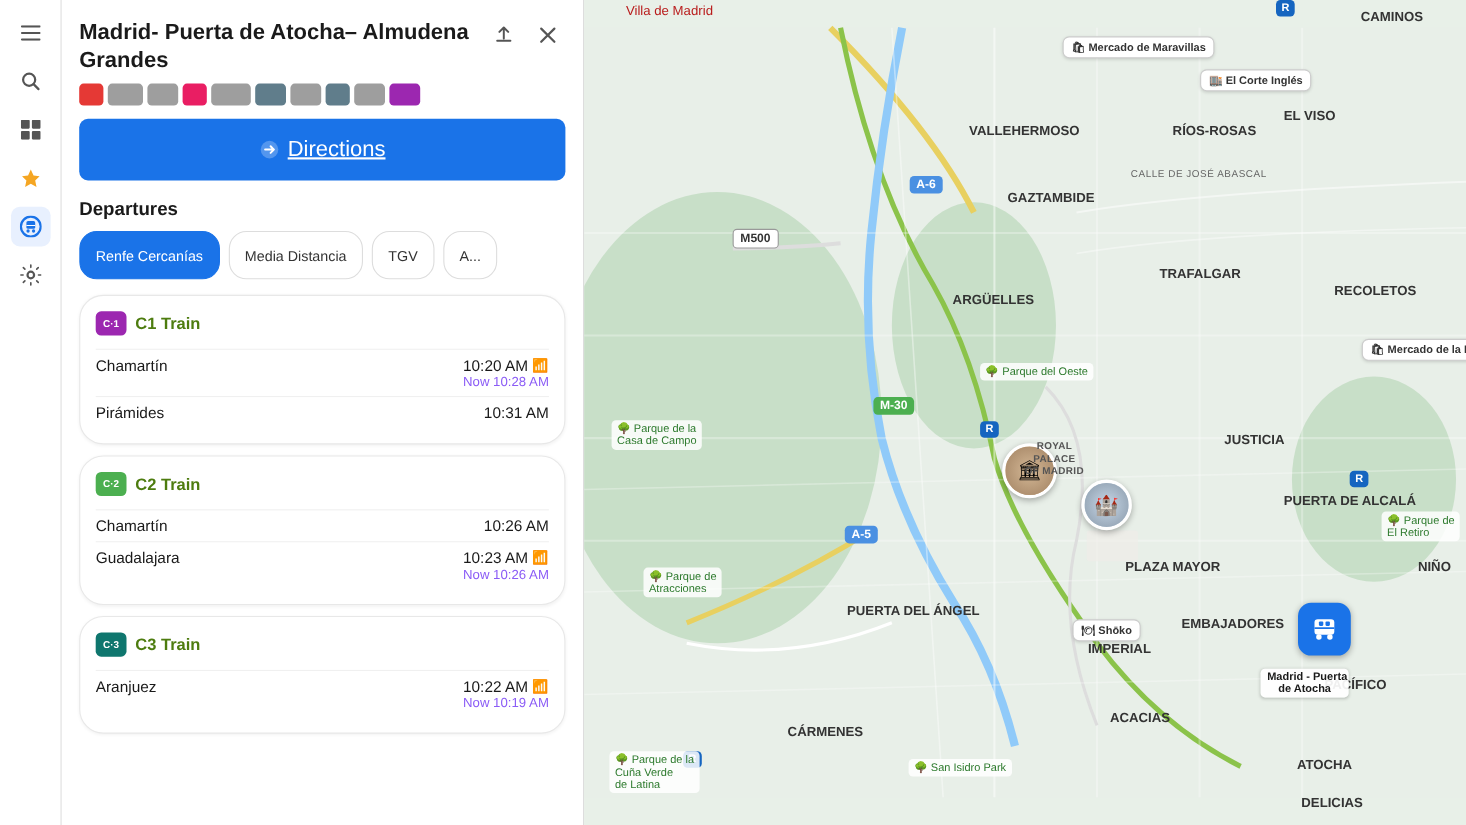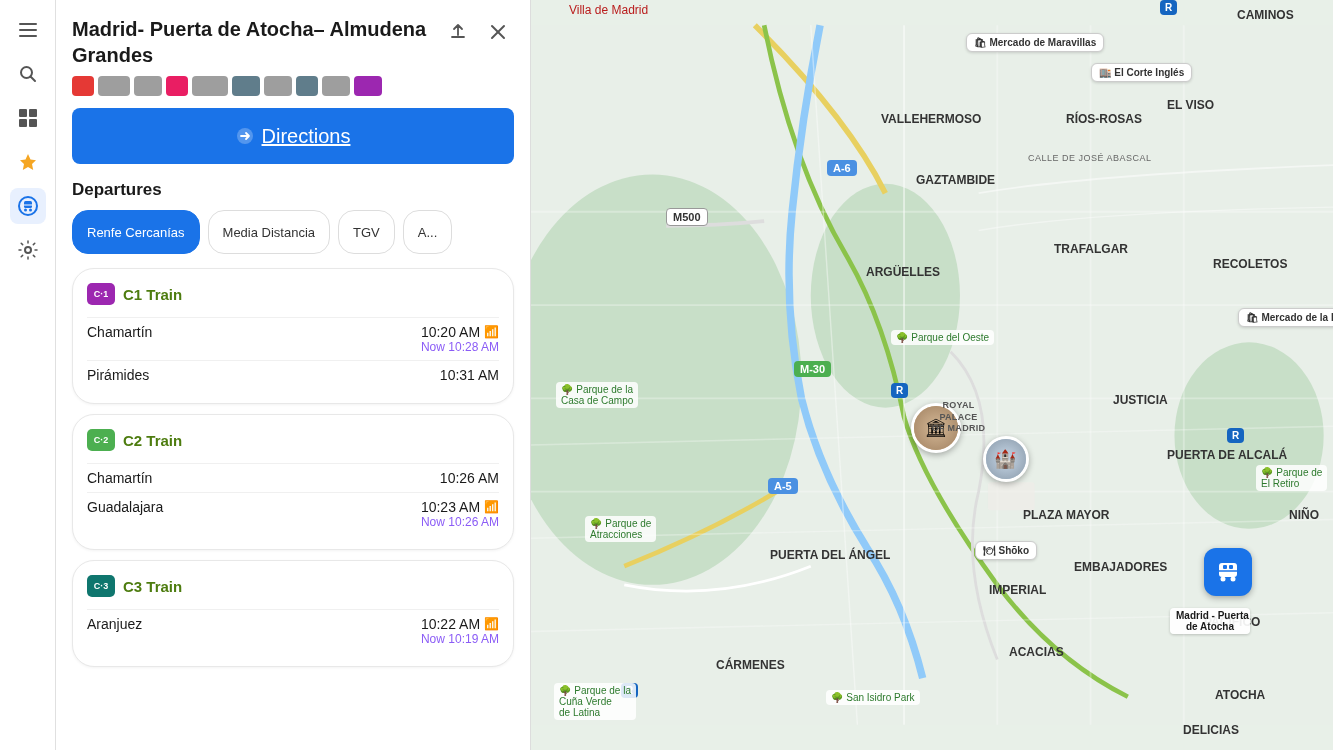--- a/index.html
+++ b/index.html
@@ -496,21 +496,21 @@
   <div class="map-label district" style="left:535px; top:112px;">RÍOS-ROSAS</div>
   <div class="map-label district" style="left:385px; top:173px;">GAZTAMBIDE</div>
   <div class="map-label district" style="left:335px; top:265px;">ARGÜELLES</div>
   <div class="map-label district" style="left:523px; top:242px;">TRAFALGAR</div>
   <div class="map-label district" style="left:582px; top:393px;">JUSTICIA</div>
   <div class="map-label district" style="left:682px; top:257px;">RECOLETOS</div>
   <div class="map-label district" style="left:458px; top:583px;">IMPERIAL</div>
   <div class="map-label district" style="left:543px; top:560px;">EMBAJADORES</div>
   <div class="map-label district" style="left:478px; top:645px;">ACACIAS</div>
   <div class="map-label district" style="left:673px; top:615px;">PACÍFICO</div>
-  <div class="map-label district" style="left:684px; top:688px;">ATOCHA</div>
+  <div class="map-label district" style="left:648px; top:688px;">ATOCHA</div>
   <div class="map-label district" style="left:652px; top:723px;">DELICIAS</div>
   <div class="map-label district" style="left:706px; top:8px;">CAMINOS</div>
   <div class="map-label district" style="left:185px; top:658px;">CÁRMENES</div>
   <div class="map-label district" style="left:197px; top:548px;margin-left:42px;">PUERTA DEL ÁNGEL</div>
   <div class="map-label district" style="left:492px; top:508px;">PLAZA MAYOR</div>
   <div class="map-label district" style="left:758px; top:508px;">NIÑO</div>
   <div class="map-label district" style="left:636px; top:448px;">PUERTA DE ALCALÁ</div>
   <div class="map-label district" style="left:636px; top:98px;">EL VISO</div>
 
   
@@ -536,21 +536,21 @@
   <div class="poi-label" style="left:25px; top:382px;">🌳 Parque de la<br>Casa de Campo</div>
   <div class="poi-label" style="left:54px; top:516px;">🌳 Parque de<br>Atracciones</div>
   <div class="poi-label" style="left:23px; top:683px;">🌳 Parque de la<br>Cuña Verde<br>de Latina</div>
   <div class="poi-label" style="left:295px; top:690px;">🌳 San Isidro Park</div>
   <div class="poi-label" style="left:725px; top:465px;">🌳 Parque de<br>El Retiro</div>
 
   
   <div class="shop-marker" style="left:435px; top:18px;">🛍 Mercado de Maravillas</div>
   <div class="shop-marker" style="left:560px; top:48px;">🏬 El Corte Inglés</div>
   <div class="shop-marker" style="left:707px; top:293px;">🛍 Mercado de la Paz</div>
-  <div class="shop-marker" style="left:444px; top:526px;">🍽 Shōko</div>
+  <div class="shop-marker" style="left:444px; top:548px;">🍽 Shōko</div>
 
   
   
   <div class="map-marker" style="left:405px; top:428px;">
     <div class="marker-circle" style="width:50px;height:50px;background:#c8a882;border:3px solid white;">
       <div class="marker-photo-placeholder" style="background: radial-gradient(circle, #d4b896, #a08060); width:100%;height:100%; display:flex;align-items:center;justify-content:center;">
         🏛
       </div>
     </div>
   </div>
@@ -561,21 +561,21 @@
       <div class="marker-photo-placeholder" style="background: radial-gradient(circle, #c8d8e8, #8898a8);width:100%;height:100%;display:flex;align-items:center;justify-content:center;">
         🏰
       </div>
     </div>
   </div>
 
   
   <div class="royal-palace-label" style="left:395px; top:400px; width:65px;">ROYAL PALACE<br>OF MADRID</div>
 
   
-  <div class="map-marker" style="left:679px; top:572px;padding-left:36px;">
+  <div class="map-marker" style="left:655px; top:572px;padding-left:36px;">
     <div class="marker-train">
       <svg width="26" height="26" viewBox="0 0 26 26" fill="none">
         <rect x="4" y="4" width="18" height="14" rx="3" fill="white"></rect>
         <circle cx="8" cy="20" r="2.5" fill="white"></circle>
         <circle cx="18" cy="20" r="2.5" fill="white"></circle>
         <line x1="4" y1="12" x2="22" y2="12" stroke="#1a73e8" stroke-width="1.5"></line>
         <rect x="8" y="6" width="4" height="4" rx="1" fill="#1a73e8"></rect>
         <rect x="14" y="6" width="4" height="4" rx="1" fill="#1a73e8"></rect>
       </svg>
     </div>

